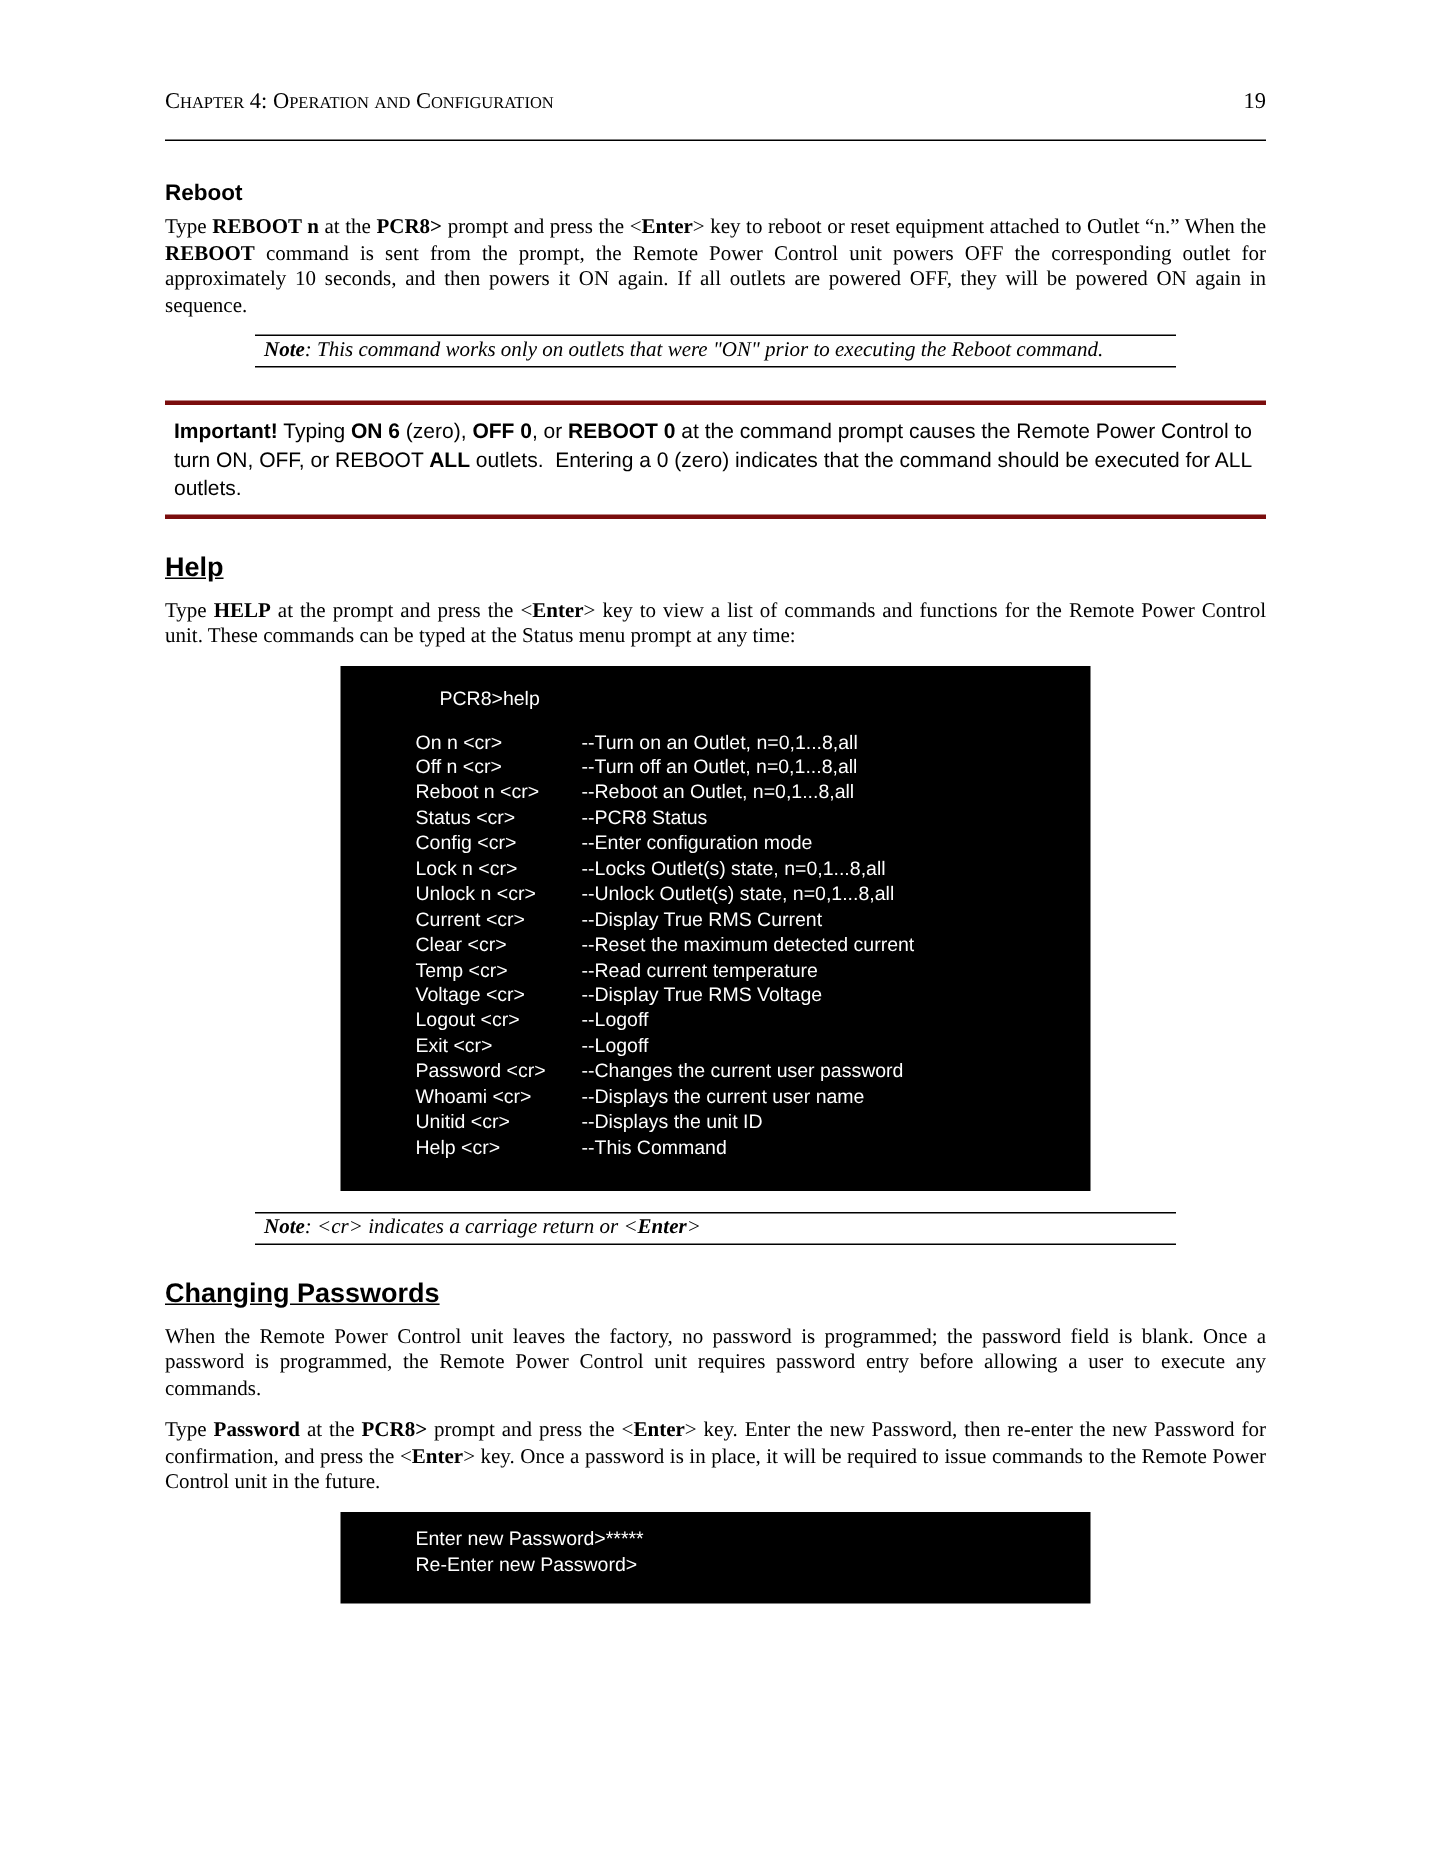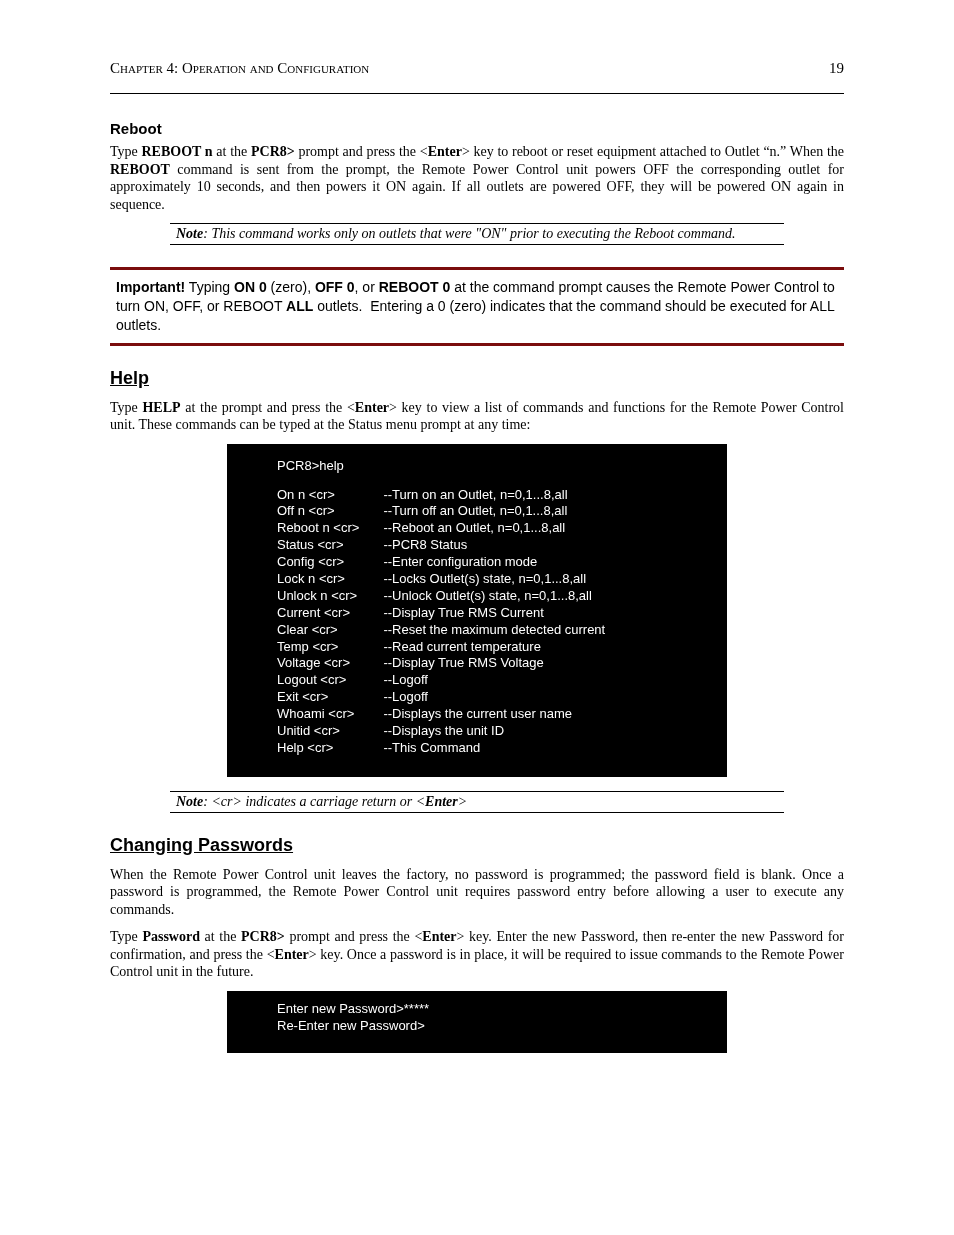--- a/index.html
+++ b/index.html
@@ -68,21 +68,21 @@
     color: #fff;
     font-family: Arial, Helvetica, sans-serif;
     font-size: 13px;
     width: 500px;
     margin: 10px auto 14px auto;
     padding: 14px 0 20px 50px;
     box-sizing: border-box;
     line-height: 1.3;
   }
   .terminal.small { padding: 10px 0 18px 50px; }
-  .term-header { margin-bottom: 12px; }
+  .term-header { margin-bottom: 12px; margin-left: 16px; }
   .cmd-table { display: table; }
   .cmd-row { display: table-row; }
   .cmd-cell-l {
     display: table-cell;
     white-space: pre;
     padding-right: 24px;
   }
   .cmd-cell-r {
     display: table-cell;
     white-space: pre;
@@ -101,21 +101,21 @@
   <div class="h2">Reboot</div>
   <p class="body">
     Type <span class="b">REBOOT n</span> at the <span class="b">PCR8&gt;</span> prompt and press the &lt;<span class="b">Enter</span>&gt; key to reboot or reset equipment attached to Outlet “n.” When the <span class="b">REBOOT</span> command is sent from the prompt, the Remote Power Control unit powers OFF the corresponding outlet for approximately 10 seconds, and then powers it ON again. If all outlets are powered OFF, they will be powered ON again in sequence.
   </p>
 
   <div class="note-box">
     <span class="note-label">Note</span><span>: This command works only on outlets that were "ON" prior to executing the Reboot command.</span>
   </div>
 
   <div class="important">
-    <span class="imp-label">Important!</span> Typing <span class="b">ON 0</span> (zero), <span class="b">OFF 0</span>, or <span class="b">REBOOT 0</span> at the command prompt causes the Remote Power Control to turn ON, OFF, or REBOOT <span class="b">ALL</span> outlets.&nbsp; Entering a 0 (zero) indicates that the command should be executed for ALL outlets.
+    <span class="imp-label">Important!</span> Typing <span class="b">ON 6</span> (zero), <span class="b">OFF 0</span>, or <span class="b">REBOOT 0</span> at the command prompt causes the Remote Power Control to turn ON, OFF, or REBOOT <span class="b">ALL</span> outlets.&nbsp; Entering a 0 (zero) indicates that the command should be executed for ALL outlets.
   </div>
 
   <div class="h1">Help</div>
   <p class="body">
     Type <span class="b">HELP</span> at the prompt and press the &lt;<span class="b">Enter</span>&gt; key to view a list of commands and functions for the Remote Power Control unit. These commands can be typed at the Status menu prompt at any time:
   </p>
 
   <div class="terminal">
     <div class="term-header">PCR8&gt;help</div>
     <div class="cmd-table" id="cmd-table">
@@ -163,20 +163,24 @@
           <div class="cmd-cell-l">Voltage &lt;cr&gt;</div>
           <div class="cmd-cell-r">--Display True RMS Voltage</div>
         </div>
         <div class="cmd-row">
           <div class="cmd-cell-l">Logout &lt;cr&gt;</div>
           <div class="cmd-cell-r">--Logoff</div>
         </div>
         <div class="cmd-row">
           <div class="cmd-cell-l">Exit &lt;cr&gt;</div>
           <div class="cmd-cell-r">--Logoff</div>
+        </div>
+        <div class="cmd-row">
+          <div class="cmd-cell-l">Password &lt;cr&gt;</div>
+          <div class="cmd-cell-r">--Changes the current user password</div>
         </div>
         <div class="cmd-row">
           <div class="cmd-cell-l">Whoami &lt;cr&gt;</div>
           <div class="cmd-cell-r">--Displays the current user name</div>
         </div>
         <div class="cmd-row">
           <div class="cmd-cell-l">Unitid &lt;cr&gt;</div>
           <div class="cmd-cell-r">--Displays the unit ID</div>
         </div>
         <div class="cmd-row">

